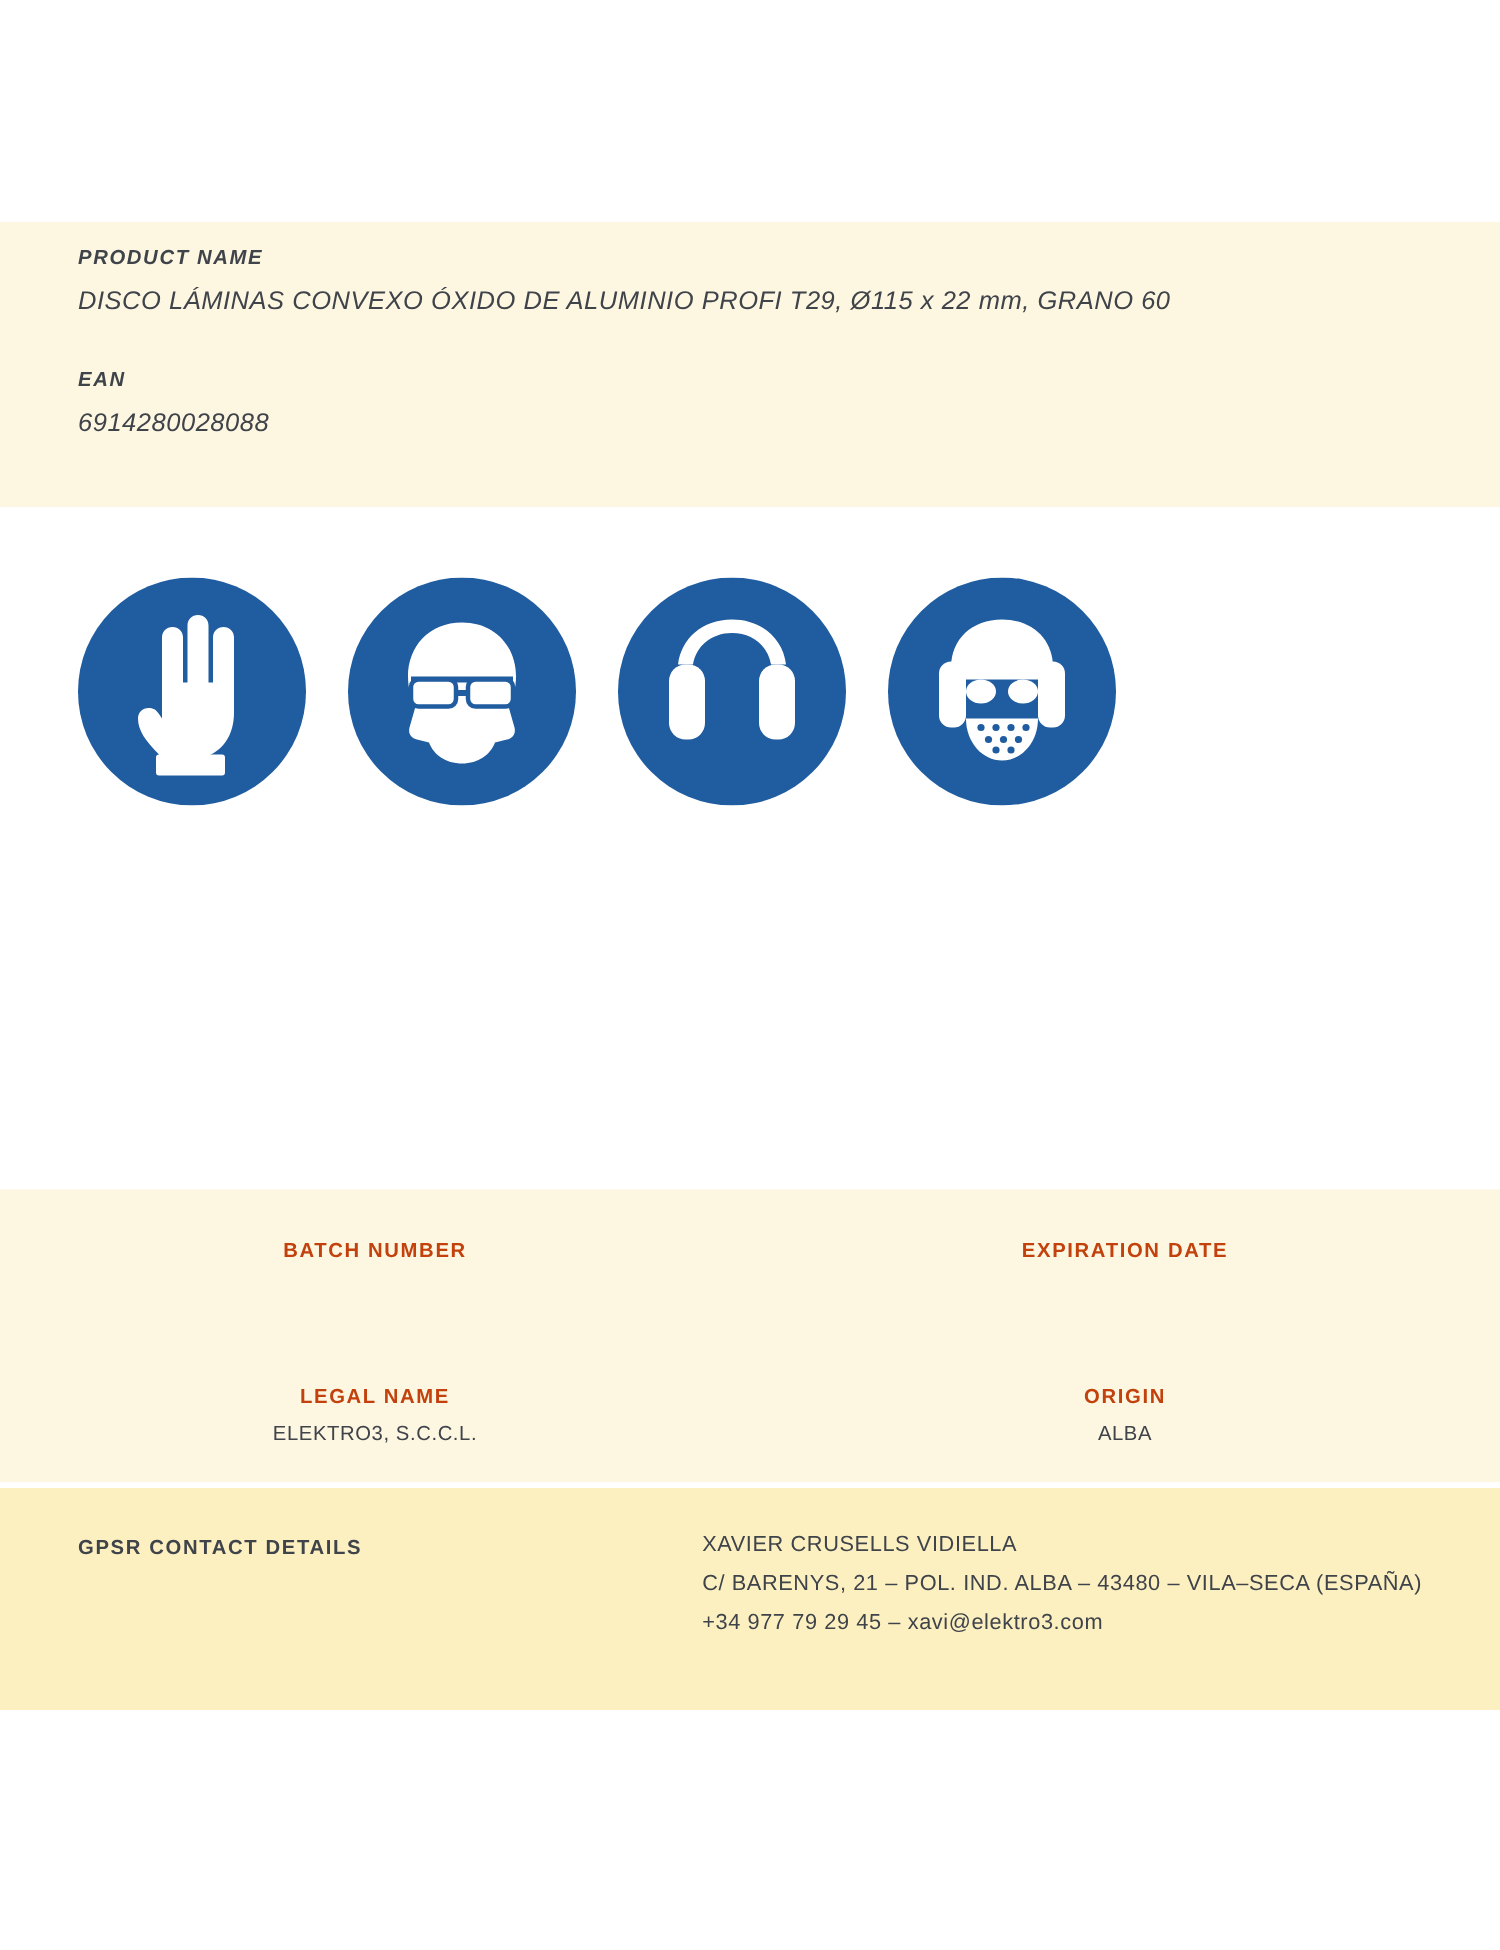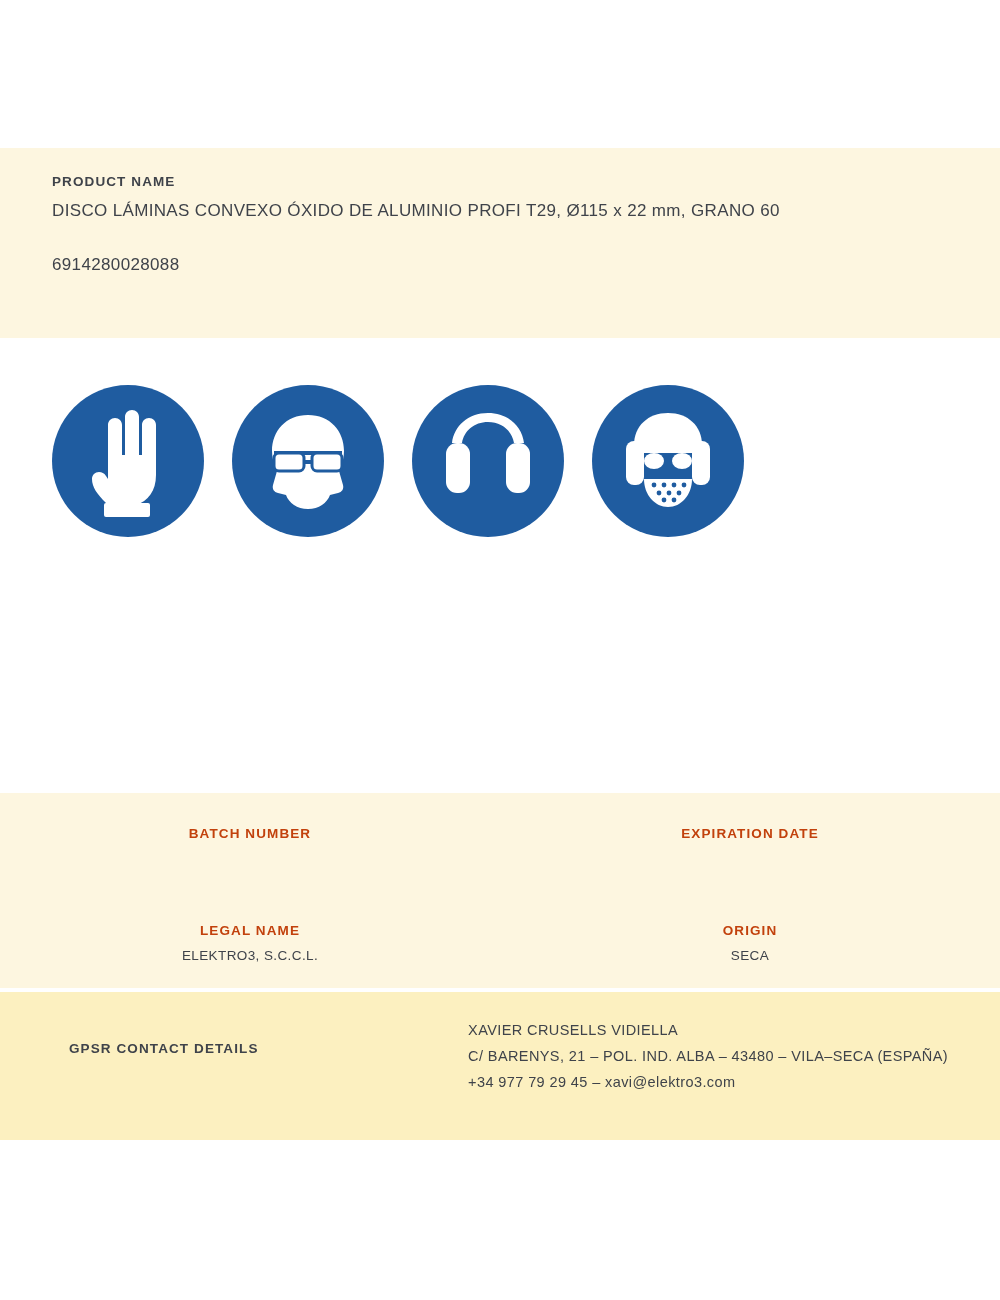--- a/index.html
+++ b/index.html
@@ -23,21 +23,22 @@
 
   
   .band-product {
     position: absolute;
     left: 0;
     top: 148px;
     width: 1000px;
     height: 190px;
     background: #fdf6e0;
     box-sizing: border-box;
-    padding: 26px 52px 0 52px;
+    padding: 16px 52px 0 52px;
+    font-style: italic;
   }
 
   .field-label {
     font-size: 13.5px;
     font-weight: bold;
     letter-spacing: 1.1px;
     color: #3f434a;
     margin: 0 0 12px 0;
   }
 
@@ -121,21 +122,21 @@
     padding: 30px 52px 0 52px;
     display: flex;
     justify-content: space-between;
     align-items: flex-start;
   }
   .contact-label {
     font-size: 13.5px;
     font-weight: bold;
     letter-spacing: 1.1px;
     color: #3f434a;
-    margin: 17px;
+    margin: 0;
     padding-top: 2px;
   }
   .contact-lines {
     text-align: left;
   }
   .contact-lines p {
     margin: 0 0 10px 0;
     font-size: 14.5px;
     letter-spacing: 0.4px;
     color: #3f434a;
@@ -144,20 +145,21 @@
 </style>
 </head>
 <body>
 
 <div class="page">
 
   <section class="band-product">
     <p class="field-label">PRODUCT NAME</p>
     <p class="field-value">DISCO LÁMINAS CONVEXO ÓXIDO DE ALUMINIO PROFI T29, Ø115 x 22 mm, GRANO 60</p>
     <div class="spacer-block"></div>
+    <p class="field-label">EAN</p>
     <p class="field-value">6914280028088</p>
   </section>
 
   <section class="pictos">
 
     <div class="picto">
       <svg viewBox="0 0 152 152" xmlns="http://www.w3.org/2000/svg">
         <circle cx="76" cy="76" r="76" fill="#1f5ca0"></circle>
         <g fill="#ffffff">
           <path d="M56 40c0-4 3-7 7-7s7 3 7 7v30h3V32c0-4 3-7 7-7s7 3 7 7v38h3V40c0-4 3-7 7-7s7 3 7 7v50c0 16-8 26-20 30v7H54v-9c-9-9-14-16-14-24 0-4 3-7 7-7 3 0 5 1 7 4l2 3V40z"></path>
@@ -232,21 +234,21 @@
         <p class="cell-value"></p>
       </div>
     </div>
     <div class="info-row row-2">
       <div class="cell">
         <p class="cell-label">LEGAL NAME</p>
         <p class="cell-value">ELEKTRO3, S.C.C.L.</p>
       </div>
       <div class="cell">
         <p class="cell-label">ORIGIN</p>
-        <p class="cell-value">SECA</p>
+        <p class="cell-value">ALBA</p>
       </div>
     </div>
   </section>
 
   <section class="band-contact">
     <p class="contact-label">GPSR CONTACT DETAILS</p>
     <div class="contact-lines">
       <p>XAVIER CRUSELLS VIDIELLA</p>
       <p>C/ BARENYS, 21 – POL. IND. ALBA – 43480 – VILA–SECA (ESPAÑA)</p>
       <p>+34 977 79 29 45 –  xavi@elektro3.com</p>

